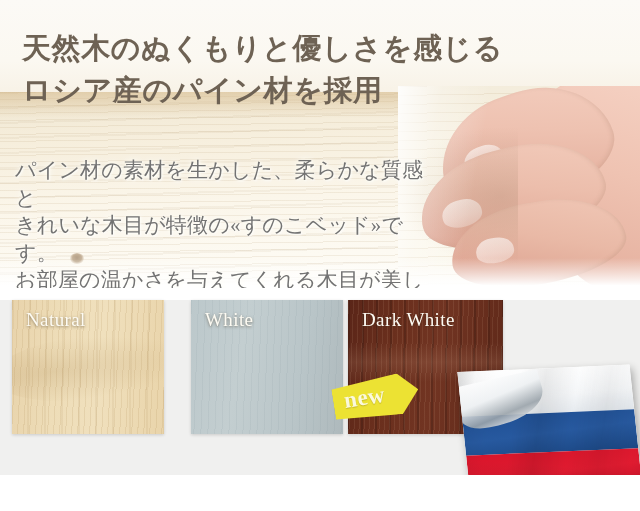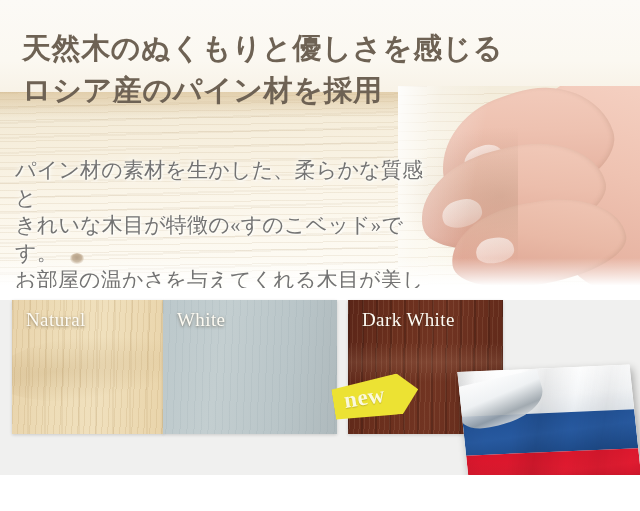--- a/index.html
+++ b/index.html
@@ -83,21 +83,21 @@
             rgba(255,255,255,0) 1px, rgba(255,255,255,0) 6px),
           repeating-linear-gradient(91deg,
             rgba(160,126,74,.10) 0px, rgba(160,126,74,.10) 2px,
             rgba(255,255,255,0) 2px, rgba(255,255,255,0) 17px),
           linear-gradient(95deg,#e8d3ab 0%,#eeddb8 30%,#f0e0bd 58%,#e9d4aa 100%); margin-left: 12px;}
   .sw-natural .grain{position:absolute;left:-20px;top:34px;width:210px;height:66px;
         border-radius:50%;
         background:radial-gradient(ellipse at 30% 50%,rgba(168,134,80,.20),rgba(168,134,80,0) 68%);
         transform:rotate(-6deg);}
 
-  .sw-white{left:163px;width:174px;
+  .sw-white{left:191px;width:152px;
         background:
           repeating-linear-gradient(92deg,
             rgba(120,140,148,.10) 0px, rgba(120,140,148,.10) 1px,
             rgba(255,255,255,0) 1px, rgba(255,255,255,0) 7px),
           linear-gradient(100deg,#bcc8cb 0%,#c3ced0 34%,#b9c5c8 70%,#aeb9bc 100%);}
 
   .sw-dark{left:348px;width:155px;
         background:
           repeating-linear-gradient(92deg,
             rgba(255,225,190,.085) 0px, rgba(255,225,190,.085) 1px,

